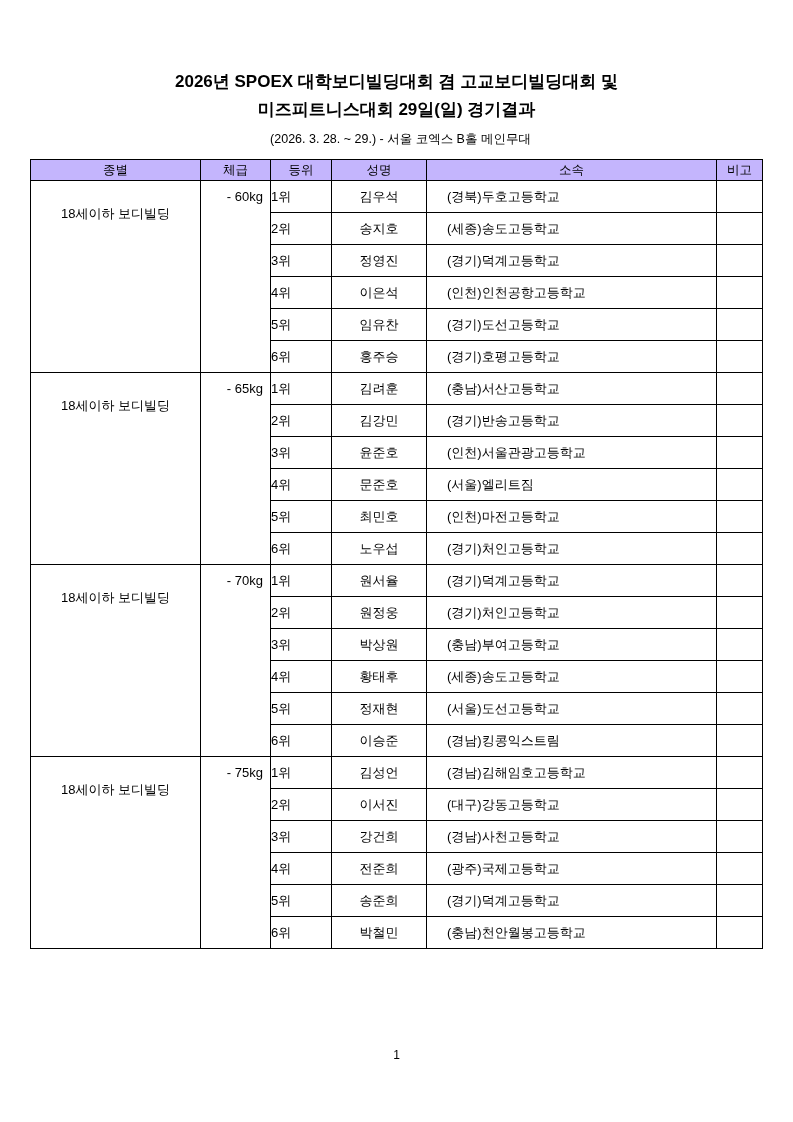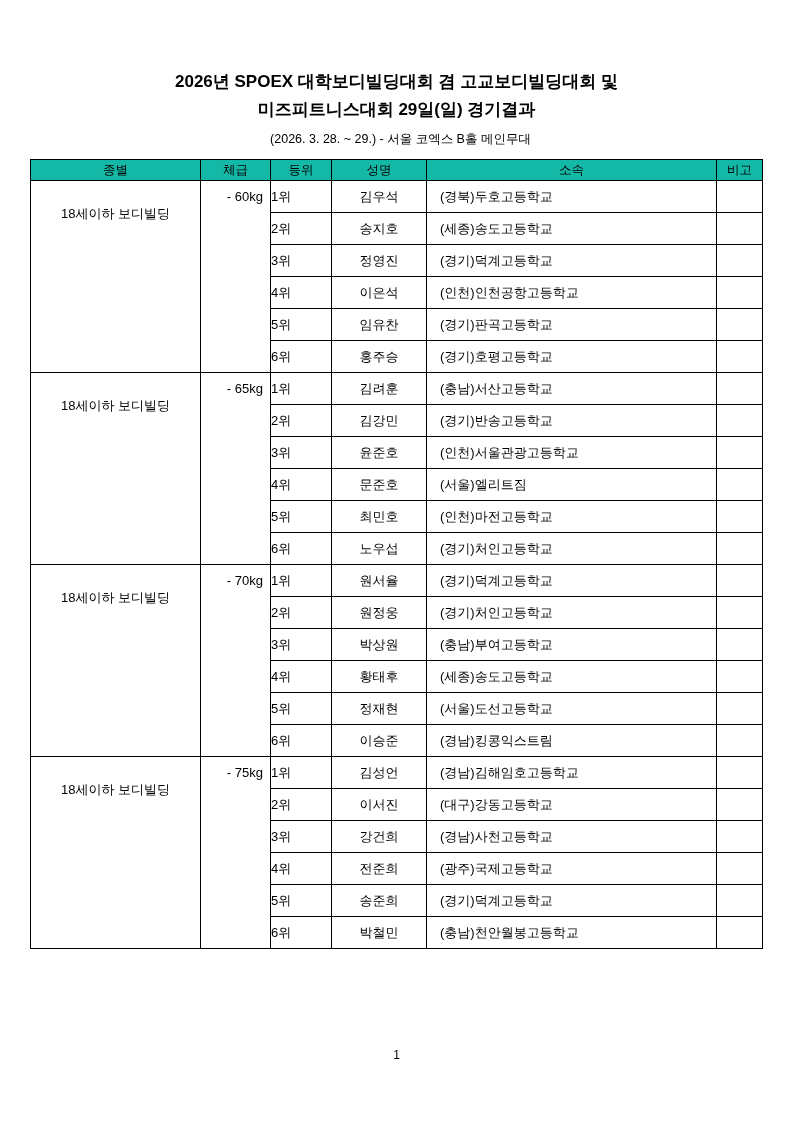--- a/index.html
+++ b/index.html
@@ -31,42 +31,42 @@
     width: 732px;
     margin: 11px 0 0 30px;
   }
   th, td {
     border: 1px solid #000000;
     font-size: 13px;
     overflow: hidden;
     white-space: nowrap;
   }
   thead th {
-    background: #14b8a6;
+    background: #c4b5fd;
     height: 21px;
     font-weight: normal;
     text-align: center;
     font-size: 12.5px;
   }
   tbody td { height: 32px; background: #ffffff; }
   td.col-category {
     text-align: center;
     vertical-align: top;
     padding-top: 24px;
   }
   td.col-weight {
     text-align: right;
     vertical-align: top;
     padding-top: 8px;
     padding-right: 7px;
     font-weight: normal;
   }
   td.col-rank { text-align: left; }
   td.col-name { text-align: center; }
-  td.col-affiliation { text-align: left; padding-left: 13px; margin-top: 12px; }
+  td.col-affiliation { text-align: left; padding-left: 20px; margin-top: 12px; }
   td.col-note { text-align: center; }
   .page-footer {
     position: absolute;
     top: 1048px;
     left: 0;
     width: 100%;
     text-align: center;
     font-size: 12px;
   }
 </style>
@@ -122,21 +122,21 @@
       </tr>
       <tr>
         <td class="col-rank">4위</td>
         <td class="col-name">이은석</td>
         <td class="col-affiliation">(인천)인천공항고등학교</td>
         <td class="col-note"></td>
       </tr>
       <tr>
         <td class="col-rank">5위</td>
         <td class="col-name">임유찬</td>
-        <td class="col-affiliation">(경기)판곡고등학교</td>
+        <td class="col-affiliation">(경기)도선고등학교</td>
         <td class="col-note"></td>
       </tr>
       <tr>
         <td class="col-rank">6위</td>
         <td class="col-name">홍주승</td>
         <td class="col-affiliation">(경기)호평고등학교</td>
         <td class="col-note"></td>
       </tr>
       <tr>
         <td rowspan="6" class="col-category">18세이하 보디빌딩</td>

